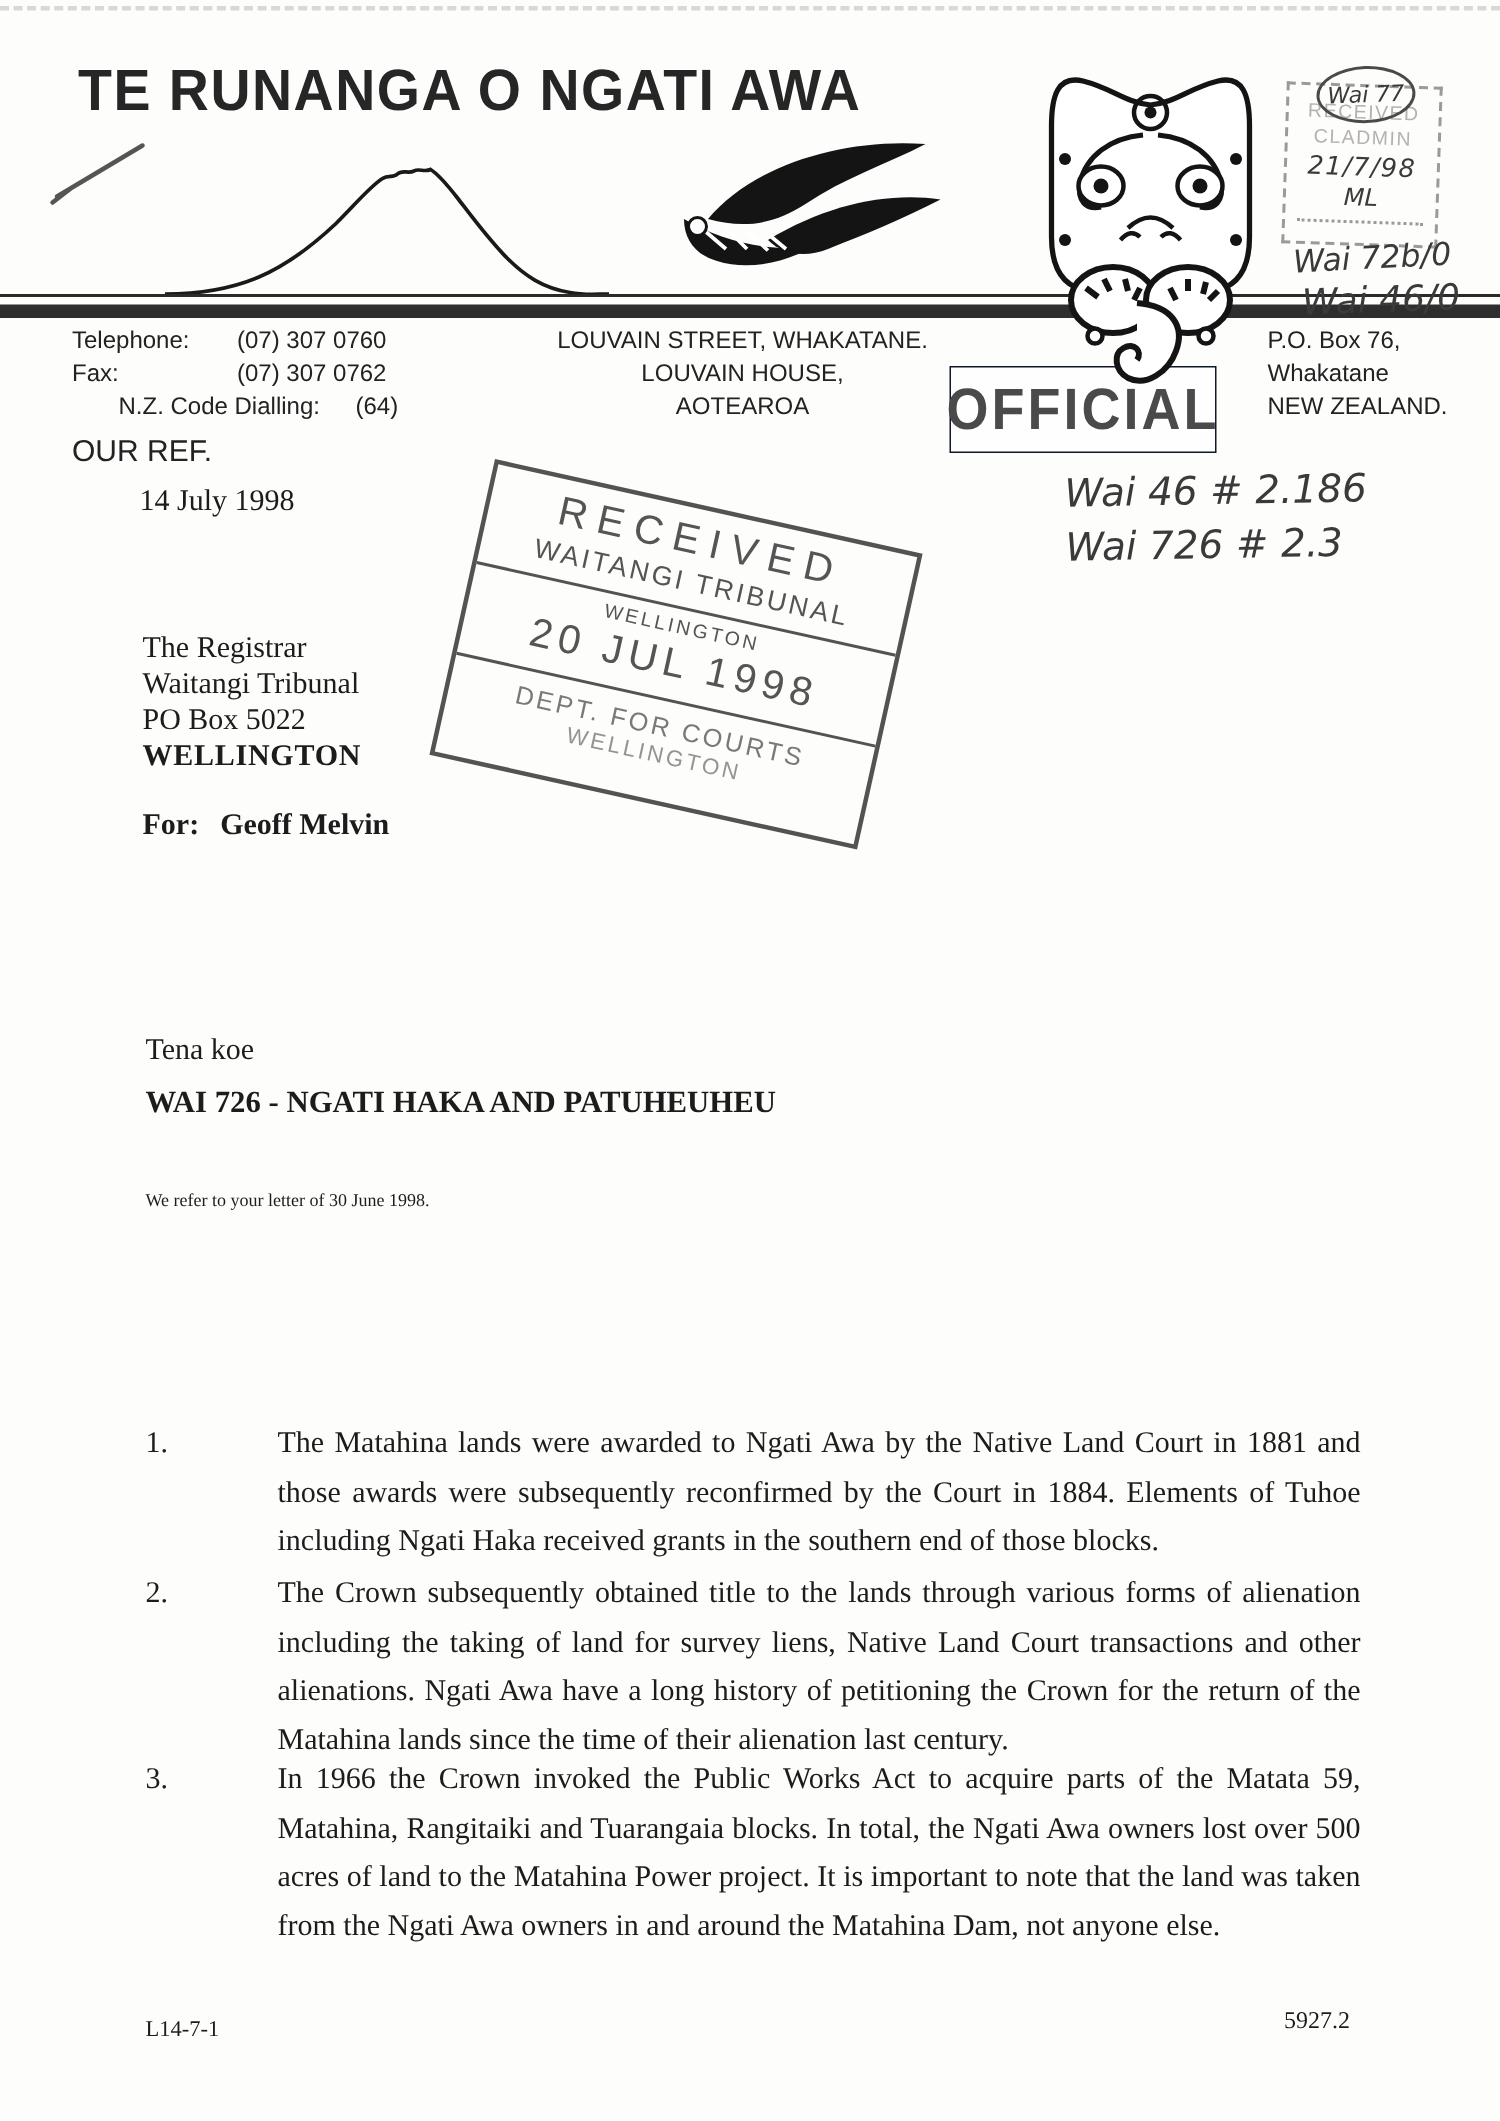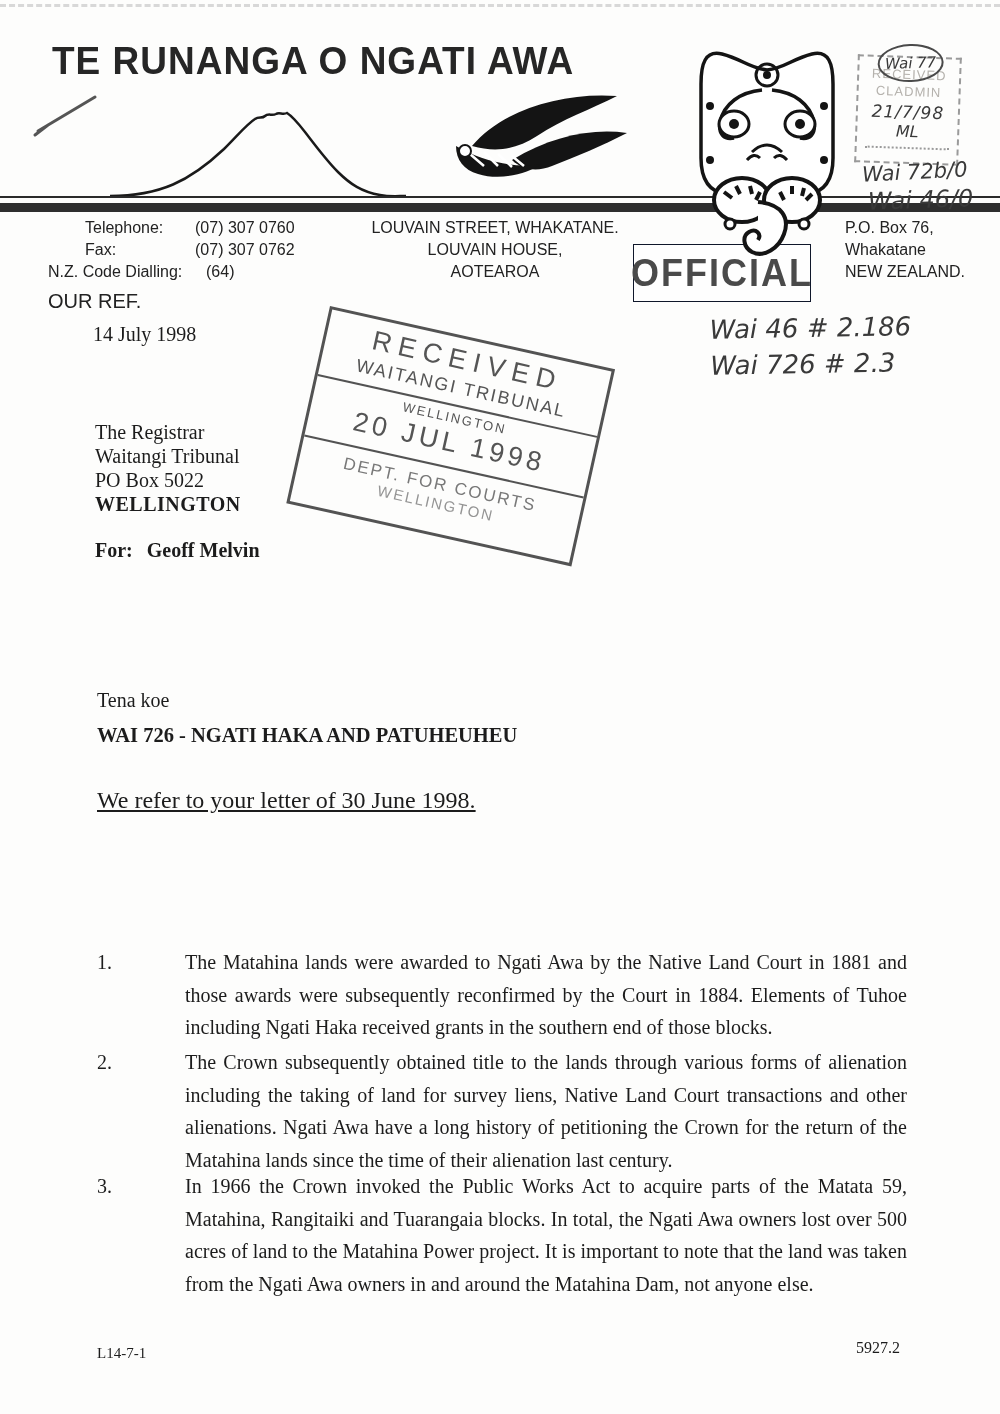--- a/index.html
+++ b/index.html
@@ -16,22 +16,22 @@
     left:52px;top:40px;font-family:"Liberation Sans", sans-serif;
     font-weight:bold;font-size:37px;letter-spacing:1px;color:#262626;
     transform:scaleY(1.05);
   }
   .divider-thin{left:0;top:196px;width:1000px;height:2px;background:#2a2a2a;}
   .divider-thick{left:0;top:203px;width:1000px;height:9px;background:#2e2e2e;}
   
   .contact{font-family:"Liberation Sans", sans-serif;font-size:16px;color:#222;}
   .contact-left{left:48px;top:217px;line-height:22px;}
   .contact-left .row{display:flex;}
-  .lbl-105{display:inline-block;width:110px;margin-left:37px;}
-  .lbl-160{display:inline-block;width:158px;}
+  .lbl-105{display:inline-block;width:110px;}
+  .lbl-160{display:inline-block;width:158px;margin-left:31px;}
   .contact-center{left:330px;top:217px;width:330px;text-align:center;line-height:22px;}
   .contact-right{left:845px;top:217px;line-height:22px;}
   .our-ref{left:48px;top:290px;font-family:"Liberation Sans", sans-serif;font-size:20px;color:#222;}
   
   .official{
     left:633px;top:244px;width:176px;height:56px;
     border:1px solid #0f172a;display:flex;align-items:center;justify-content:center;
     background:rgba(255,255,255,.6);
   }
   .official span{
@@ -76,21 +76,21 @@
   .rs-dept-loc{font-size:15px;letter-spacing:2px;color:#8c8c8c;}
   
   .serif20{font-size:20px;line-height:24px;}
   .date-line{left:93px;top:322px;}
   .recipient{left:95px;top:420px;line-height:24px;}
   .recipient .bold{font-weight:bold;letter-spacing:.5px;}
   .attention{left:95px;top:538px;font-weight:bold;}
   .attention .gap{display:inline-block;width:14px;}
   .salutation{left:97px;top:688px;text-align:right;}
   .subject{left:97px;top:724px;font-weight:bold;font-size:20.5px;}
-  .para{font-size:24px;line-height:32px;text-decoration:underline;}
+  .para{font-size:12px;line-height:32px;}
   .p1{left:97px;top:784px;width:815px;}
   .p2{left:97px;top:829px;width:815px;text-align:justify;}
   .p3{left:97px;top:901px;width:815px;}
   .item{left:97px;width:810px;display:flex;}
   .item .num{width:63px;flex:0 0 63px;font-size:20px;line-height:32.5px;}
   .item .txt{flex:1;font-size:20px;line-height:32.5px;text-align:justify;margin-left:25px;}
   .item1{top:946px;}
   .item2{top:1046px;}
   .item3{top:1170px;}
   .footer-left{left:97px;top:1345px;font-size:15px;}

